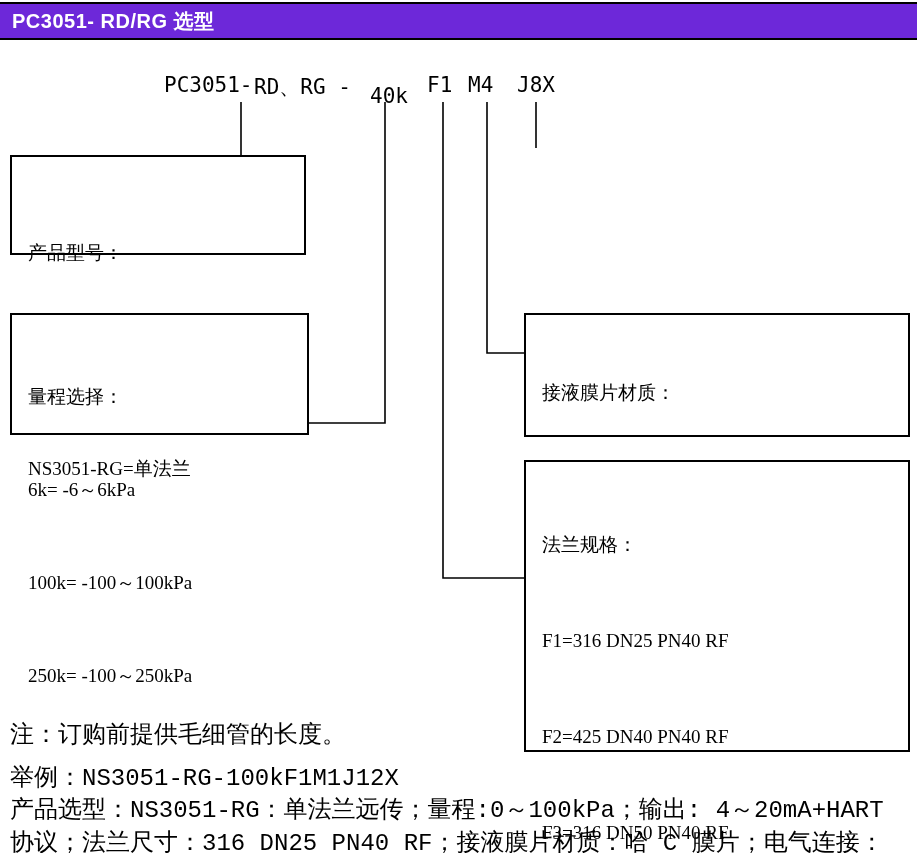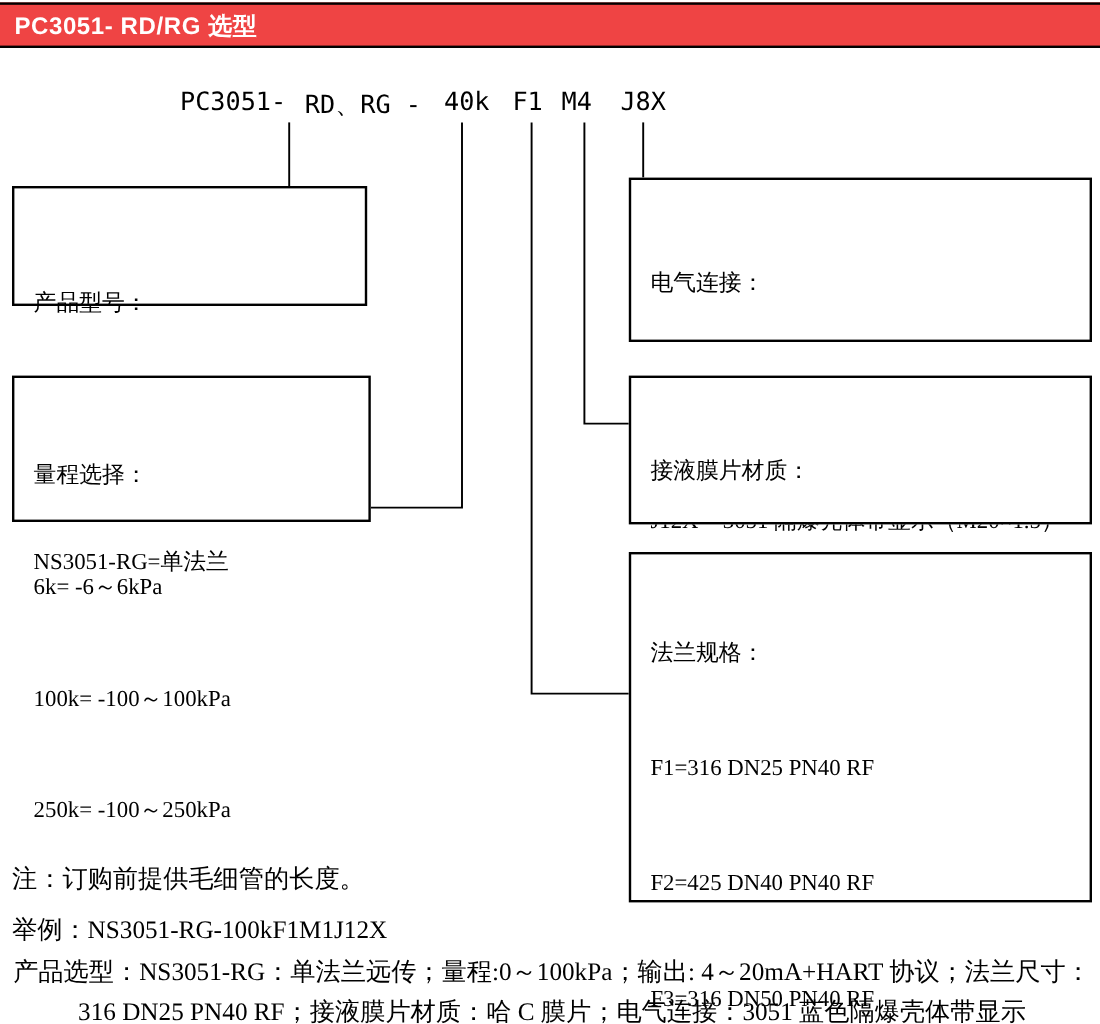--- a/index.html
+++ b/index.html
@@ -4,57 +4,56 @@
 <style>
   html,body { margin:0; padding:0; background:#ffffff; }
   .page {
     position:relative; width:917px; height:853px; background:#ffffff;
     font-family:"Liberation Serif","DejaVu Serif",serif; color:#000;
     overflow:hidden;
   }
   
   .titlebar {
     position:absolute; left:0; top:2px; width:917px; height:38px;
-    background:#ef4444; border-top:2px solid #000; border-bottom:2px solid #000;
+    background:#6d28d9; border-top:2px solid #000; border-bottom:2px solid #000;
     box-sizing:border-box; display:flex; align-items:center;
   }
   .titlebar .title {
     font-family:"Liberation Sans","DejaVu Sans",sans-serif;
     font-weight:bold; font-size:20px; color:#ffffff; padding-left:12px;
     letter-spacing:0.5px; white-space:pre;
   }
   
   .model-seg {
     position:absolute; top:73px; font-family:"DejaVu Sans Mono","Liberation Mono",monospace;
     font-size:21px; color:#000; white-space:pre;
   }
-  .seg-series     { left:150px; }
+  .seg-series     { left:164px; }
   .seg-type       { left:254px; }
-  .seg-range      { left:370px; }
+  .seg-range      { left:370px;margin-top:11px; }
   .seg-flange     { left:427px; }
   .seg-diaphragm  { left:468px; }
   .seg-electrical { left:517px; }
   
   .connectors { position:absolute; left:0; top:0; width:917px; height:853px; }
   
   .box {
     position:absolute; background:#ffffff; border:2px solid #000;
     box-sizing:border-box; font-size:19px; white-space:pre;
   }
   .box .bt, .box .bl { padding-left:16px; padding-right:6px; }
   .box1 { left:10px;  top:155px; width:296px; height:100px; line-height:36px; padding-top:6px; }
   .box2 { left:10px;  top:313px; width:299px; height:122px; line-height:31px; padding-top:4px; }
   .box3 { left:524px; top:148px; width:386px; height:137px; line-height:33px; padding-top:4px; }
   .box4 { left:524px; top:313px; width:386px; height:124px; line-height:30px; padding-top:3px; }
   .box5 { left:524px; top:460px; width:386px; height:292px; line-height:32px; padding-top:3px; }
   
   .note-block {
-    position:absolute; font-size:21px; white-space:pre-wrap;
-    font-family:Liberation Serif, serif;
-    text-align:center;
+    position:absolute; font-size:24px; white-space:pre-wrap;
+    font-family:Liberation Mono, monospace;
   }
   .note1 { left:10px; top:718px; }
   .note2 { left:10px; top:761px; }
   .note3 { left:10px; top:794px; width:900px; line-height:33px; }
 </style>
 </head>
 <body>
 
 <div class="page">
 
@@ -85,26 +84,20 @@
     <div class="bl">NS3051-RG=单法兰</div>
   </div>
 
   <div class="box box2">
     <div class="bt">量程选择：</div>
     <div class="bl">6k= -6～6kPa</div>
     <div class="bl">100k= -100～100kPa</div>
     <div class="bl">250k= -100～250kPa</div>
   </div>
 
-  <div class="box box3">
-    <div class="bt">电气连接：</div>
-    <div class="bl">J8X= 3051 壳体带显示（M20×1.5）</div>
-    <div class="bl">J12X = 3051 隔爆壳体带显示（M20×1.5）</div>
-    <div class="bl">J22X = 3051 隔爆壳体带显示（NPT1/2）</div>
-  </div>
 
   <div class="box box4">
     <div class="bt">接液膜片材质：</div>
     <div class="bl">M4= 316L</div>
     <div class="bl">M1=  哈 C</div>
     <div class="bl">M2=  钽</div>
   </div>
 
   <div class="box box5">
     <div class="bt">法兰规格：</div>

